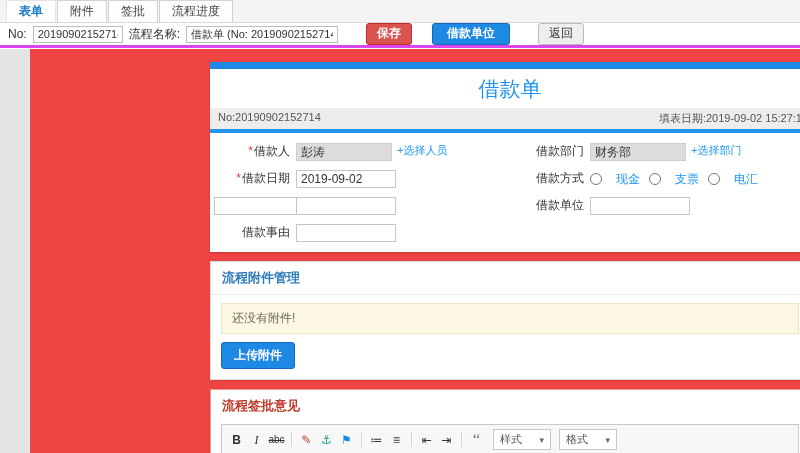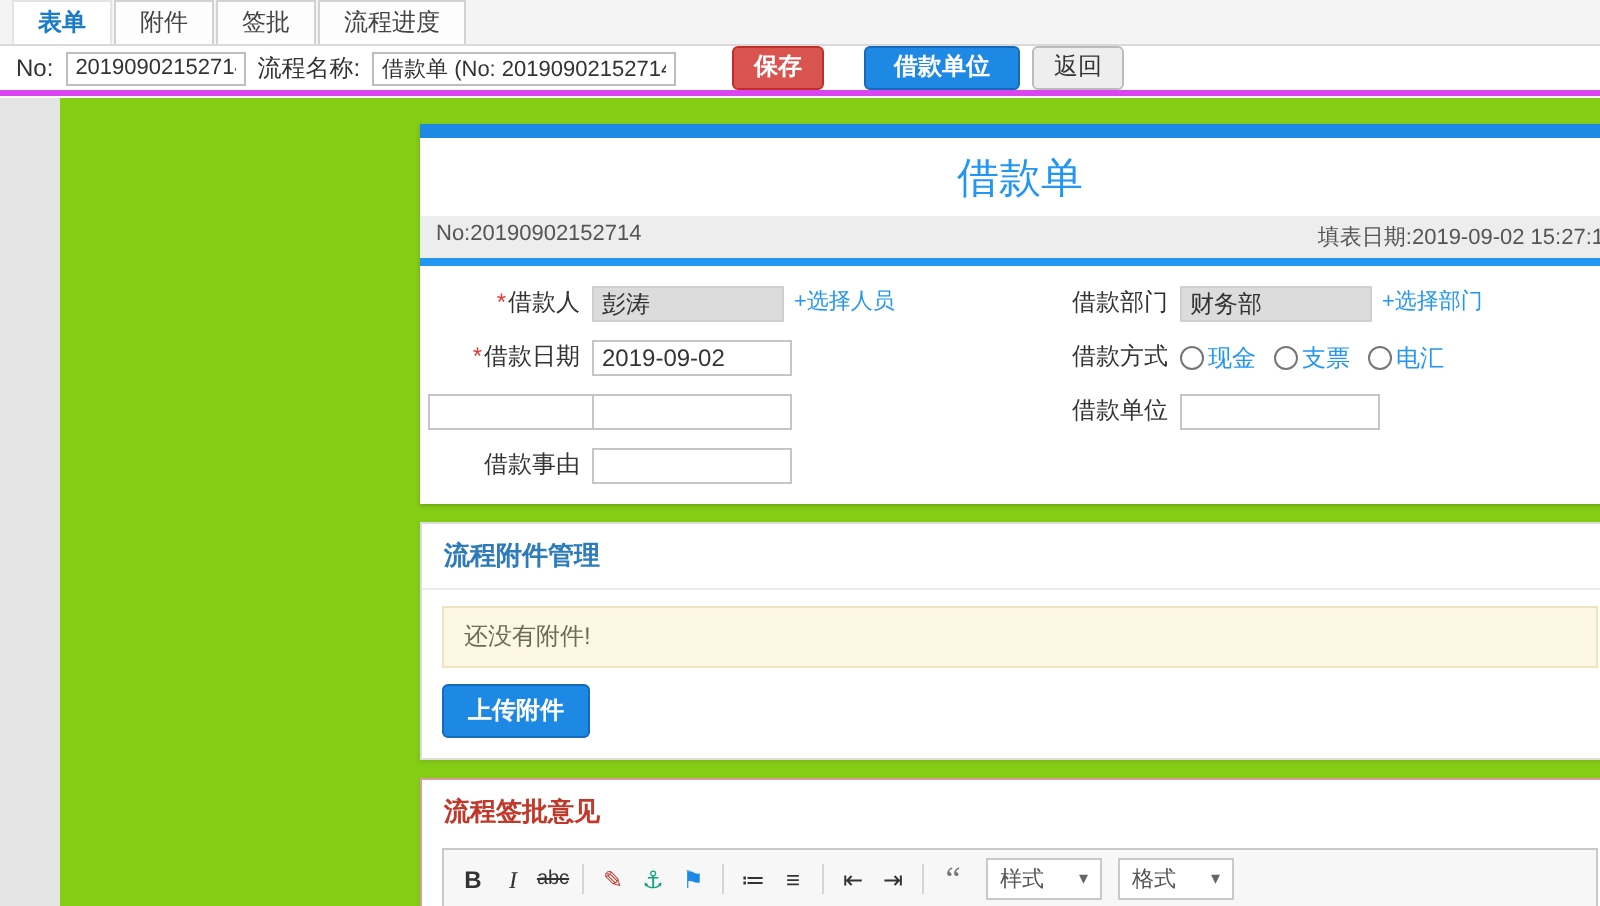--- a/index.html
+++ b/index.html
@@ -20,24 +20,24 @@
   .toolbar { height:25px; background:#fff; border-bottom:3px solid #d946ef;
              display:flex; align-items:center; padding:0 8px; gap:6px; }
   .lbl { font-size:12px; color:#333; white-space:nowrap; }
   .tin { height:17px; border:1px solid #bdbdbd; font-size:11px; padding:1px 4px; color:#333; }
   .no-in { width:90px; }
   .flow-in { width:152px; }
   .btn { font-size:12px; padding:3px 10px; border-radius:3px; border:1px solid transparent;
          cursor:pointer; line-height:1.1; }
   .btn-save { background:#d9534f; border-color:#c12e2a; color:#fff; margin-left:22px; font-weight:bold; }
   .btn-next { background:#1e88e5; border-color:#1669bb; color:#fff; margin-left:14px; padding:3px 14px; font-weight:bold; }
-  .btn-back { background:#eee; border-color:#bbb; color:#333; margin-left:0; }
-
-  
-  .content { position:absolute; top:49px; left:0; right:0; bottom:0; background:#84cc16; overflow:hidden; }
+  .btn-back { background:#eee; border-color:#bbb; color:#333; margin-left:22px; }
+
+  
+  .content { position:absolute; top:49px; left:0; right:0; bottom:0; background:#ef4444; overflow:hidden; }
   .left-rail { position:absolute; left:0; top:0; bottom:0; width:30px; background:#e4e4e4; }
   .stack { position:absolute; left:210px; top:13px; width:600px; }
 
   
   .panel { background:#fff; box-shadow:0 1px 2px rgba(0,0,0,.18); }
   .panel-topbar { height:7px; background:#1e88e5; }
   .panel-title { text-align:center; color:#2196f3; font-size:21px; padding:6px 0 5px; }
   .panel-meta { display:flex; justify-content:space-between; background:#ededed; color:#555;
                 font-size:11px; padding:3px 8px; white-space:nowrap; }
   .panel-divider { height:4px; background:#2196f3; }
@@ -45,21 +45,21 @@
           padding:10px 4px; font-size:12px; align-items:center; }
   .flabel { text-align:right; padding-right:6px; color:#333; line-height:1.3; }
   .req { color:#e53935; margin-right:1px; }
   .fcell { display:flex; align-items:flex-start; }
   .fin { height:18px; border:1px solid #c5c5c5; font-size:12px; padding:0 4px;
          width:96px; color:#333; background:#fff; }
   .fin.ro { background:#dcdcdc; border-color:#cfcfcf; }
   .fin.w110 { width:100px; }
   .flink { color:#2196f3; font-size:11px; margin-left:5px; text-decoration:none; white-space:nowrap; }
   .radios { gap:9px; }
-  .radio { display:flex; align-items:center; color:#2196f3; font-size:12px; gap:2px; cursor:pointer; }
+  .radio { display:flex; align-items:center; color:#2196f3; font-size:12px; gap:14px; cursor:pointer; }
   .radio input { margin:0; width:12px; height:12px; accent-color:#2196f3; }
 
   
   .box { background:#fff; margin-top:9px; border:1px solid #dcdcdc; box-shadow:0 1px 2px rgba(0,0,0,.08); }
   .box-header { font-size:13px; font-weight:bold; padding:7px 11px; }
   .attach .box-header { color:#2d7bb9; border-bottom:1px solid #ececec; }
   .notice { margin:8px 10px 6px; padding:6px 10px; background:#fcf8e3; border:1px solid #f0e3c0;
             color:#6b6b52; font-size:12px; }
   .btn-upload { background:#1e88e5; border:1px solid #1669bb; color:#fff; font-size:12px;
                 font-weight:bold; padding:4px 12px; border-radius:3px; margin:2px 10px 10px; cursor:pointer; }

